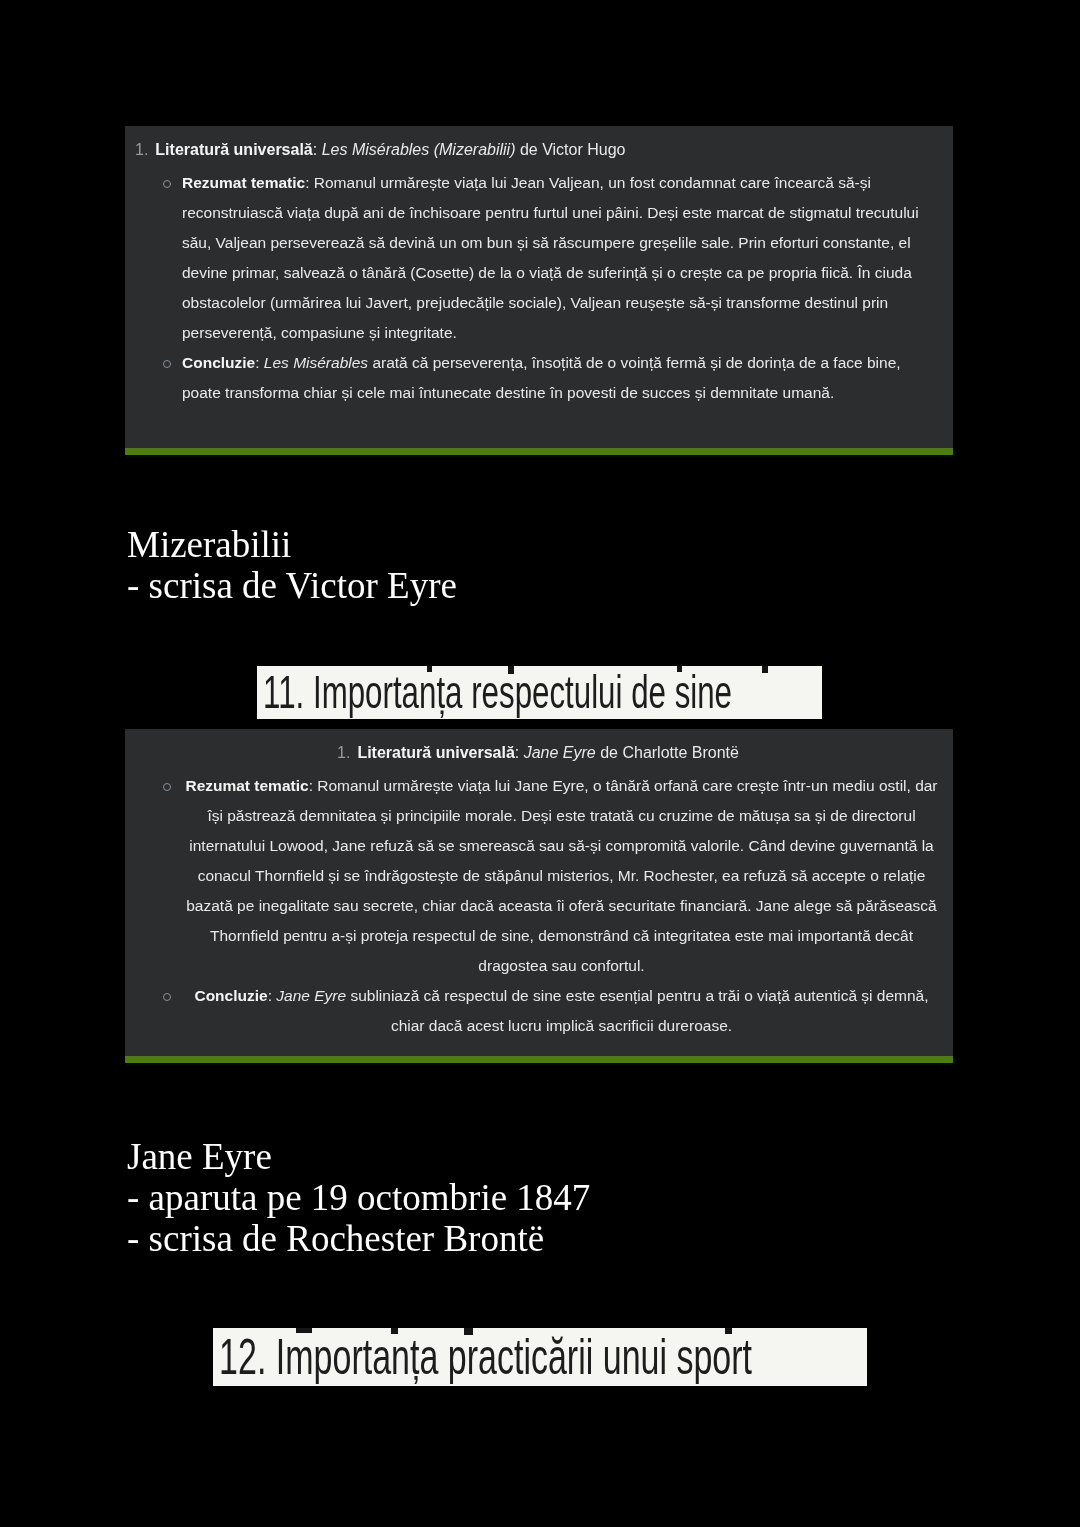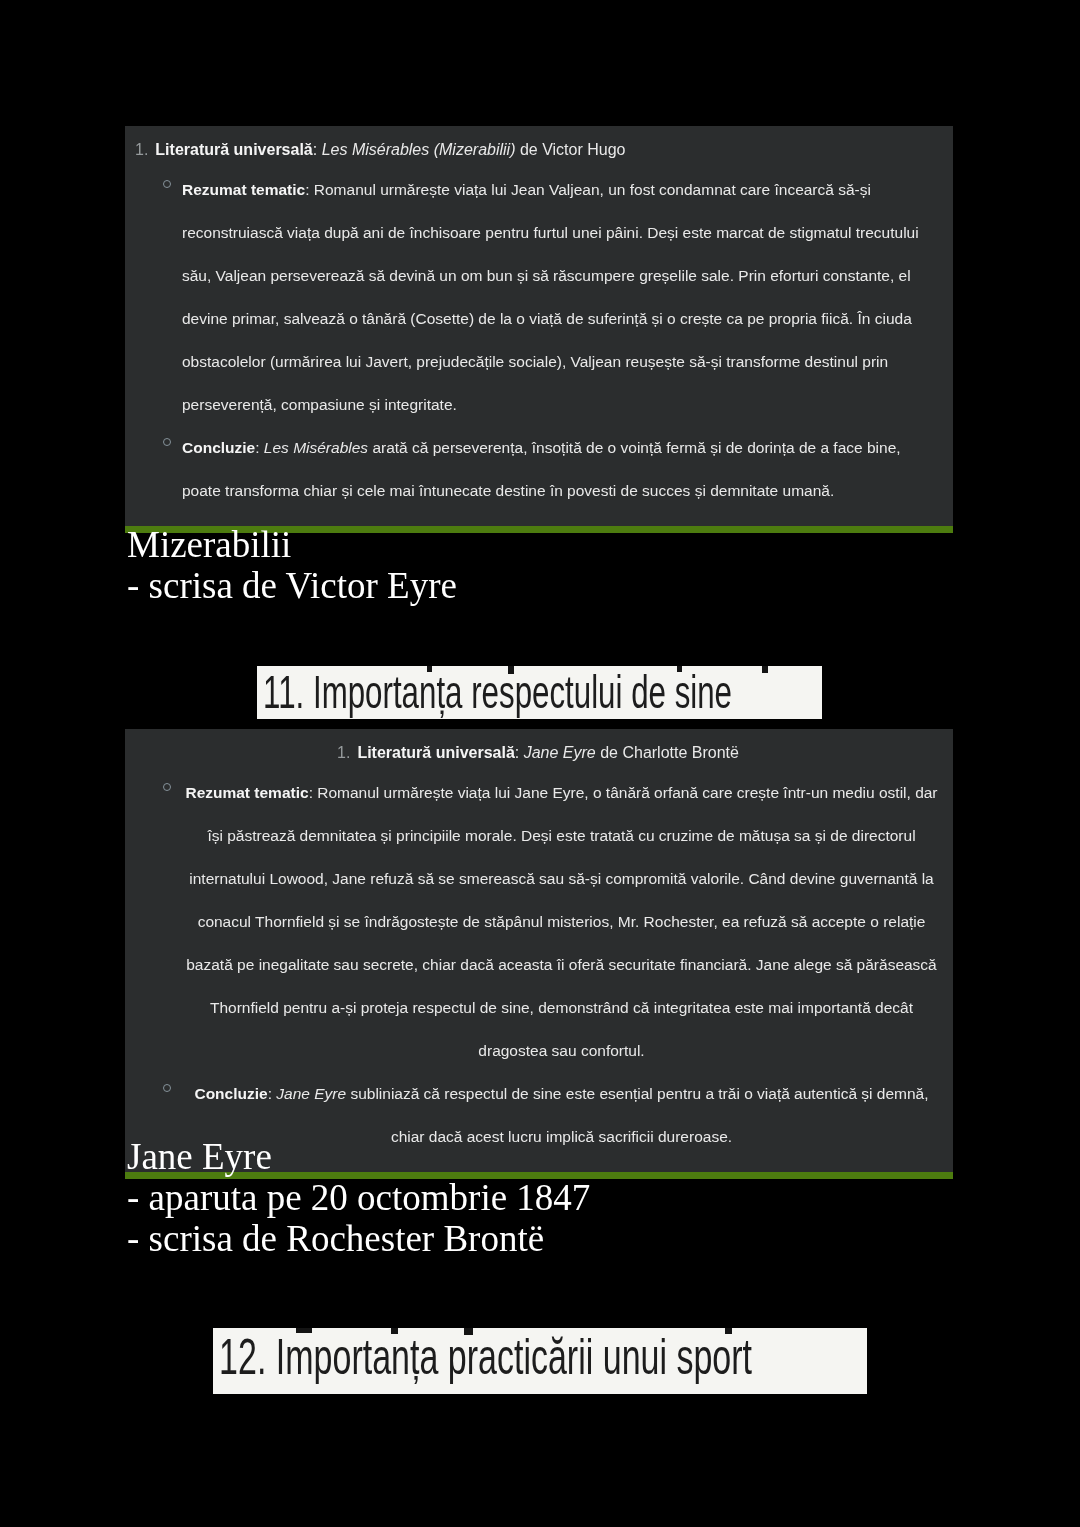--- a/index.html
+++ b/index.html
@@ -22,21 +22,21 @@
     font-size:15.5px;
     border-bottom:7px solid #4d7c0f;
   }
   #panel-0{top:126px;min-height:329px;}
   #panel-1{top:729px;min-height:334px;text-align:center;}
   .panel-title{line-height:28px;margin:0 0 4px 0;font-size:16px;}
   .list-num{color:var(--muted,#969b9d);margin-right:7px;}
   .run-bold{font-weight:bold;color:var(--panel-bold,#f5f5f5);}
   .run-italic{font-style:italic;}
   .bullet-list{list-style:none;margin:0;padding:0 0 0 47px;}
-  .bullet-list li{position:relative;line-height:43px;}
+  .bullet-list li{position:relative;line-height:30px;}
   .circle-marker{
     position:absolute;left:-19px;top:12px;
     width:8px;height:8px;box-sizing:border-box;
     border:1.5px solid var(--bullet-ring,#85929a);
     border-radius:50%;
   }
 
   
   .serif-block{
     position:absolute;left:127px;
@@ -48,21 +48,21 @@
   #note-1{top:1136px;}
 
   
   .banner{
     position:absolute;
     background:var(--banner-bg,#f5f5f2);
     color:var(--banner-text,#1d1d1d);
     overflow:hidden;
   }
   #banner-11{left:257px;top:666px;width:565px;height:53px;}
-  #banner-12{left:213px;top:1328px;width:654px;height:66px;}
+  #banner-12{left:213px;top:1328px;width:654px;height:58px;}
   .banner-text{
     display:block;white-space:nowrap;
     transform-origin:0 50%;
     padding-left:9px;
   }
   #banner-11 .banner-text{font-size:46px;line-height:53px;transform:scaleX(0.68);}
   #banner-12 .banner-text{font-size:50px;line-height:58px;transform:scaleX(0.68);}
   .notch{position:absolute;top:0;background:#141414;}
 </style>
 </head>
@@ -96,21 +96,21 @@
     <span class="list-num">1.</span><span class="title-runs"><span class="run run-bold">Literatură universală</span><span class="run run-normal">: </span><span class="run run-italic">Jane Eyre</span><span class="run run-normal"> de Charlotte Brontë</span></span>
   </div>
   <ul class="bullet-list">
       <li><span class="circle-marker"></span><span class="bullet-body"><span class="run run-bold">Rezumat tematic</span><span class="run run-normal">: Romanul urmărește viața lui Jane Eyre, o tânără orfană care crește într-un mediu ostil, dar își păstrează demnitatea și principiile morale. Deși este tratată cu cruzime de mătușa sa și de directorul internatului Lowood, Jane refuză să se smerească sau să-și compromită valorile. Când devine guvernantă la conacul Thornfield și se îndrăgostește de stăpânul misterios, Mr. Rochester, ea refuză să accepte o relație bazată pe inegalitate sau secrete, chiar dacă aceasta îi oferă securitate financiară. Jane alege să părăsească Thornfield pentru a-și proteja respectul de sine, demonstrând că integritatea este mai importantă decât dragostea sau confortul.</span></span></li>
       <li><span class="circle-marker"></span><span class="bullet-body"><span class="run run-bold">Concluzie</span><span class="run run-normal">: </span><span class="run run-italic">Jane Eyre</span><span class="run run-normal"> subliniază că respectul de sine este esențial pentru a trăi o viață autentică și demnă, chiar dacă acest lucru implică sacrificii dureroase.</span></span></li>
     </ul>
 </section>
 
 <div class="serif-block" id="note-1">
   <div class="serif-line">Jane Eyre</div>
-  <div class="serif-line">- aparuta pe 20 octombrie 1847</div>
+  <div class="serif-line">- aparuta pe 19 octombrie 1847</div>
   <div class="serif-line">- scrisa de Rochester Brontë</div>
 </div>
 
 <div class="banner" id="banner-12">
   <span class="banner-text">12. Importanța practicării unui sport</span>
   <span class="notch" style="left:83px;width:16px;height:5px;"></span>
   <span class="notch" style="left:178px;width:7px;height:6px;"></span>
   <span class="notch" style="left:251px;width:9px;height:7px;"></span>
   <span class="notch" style="left:512px;width:7px;height:6px;"></span>
 </div>

